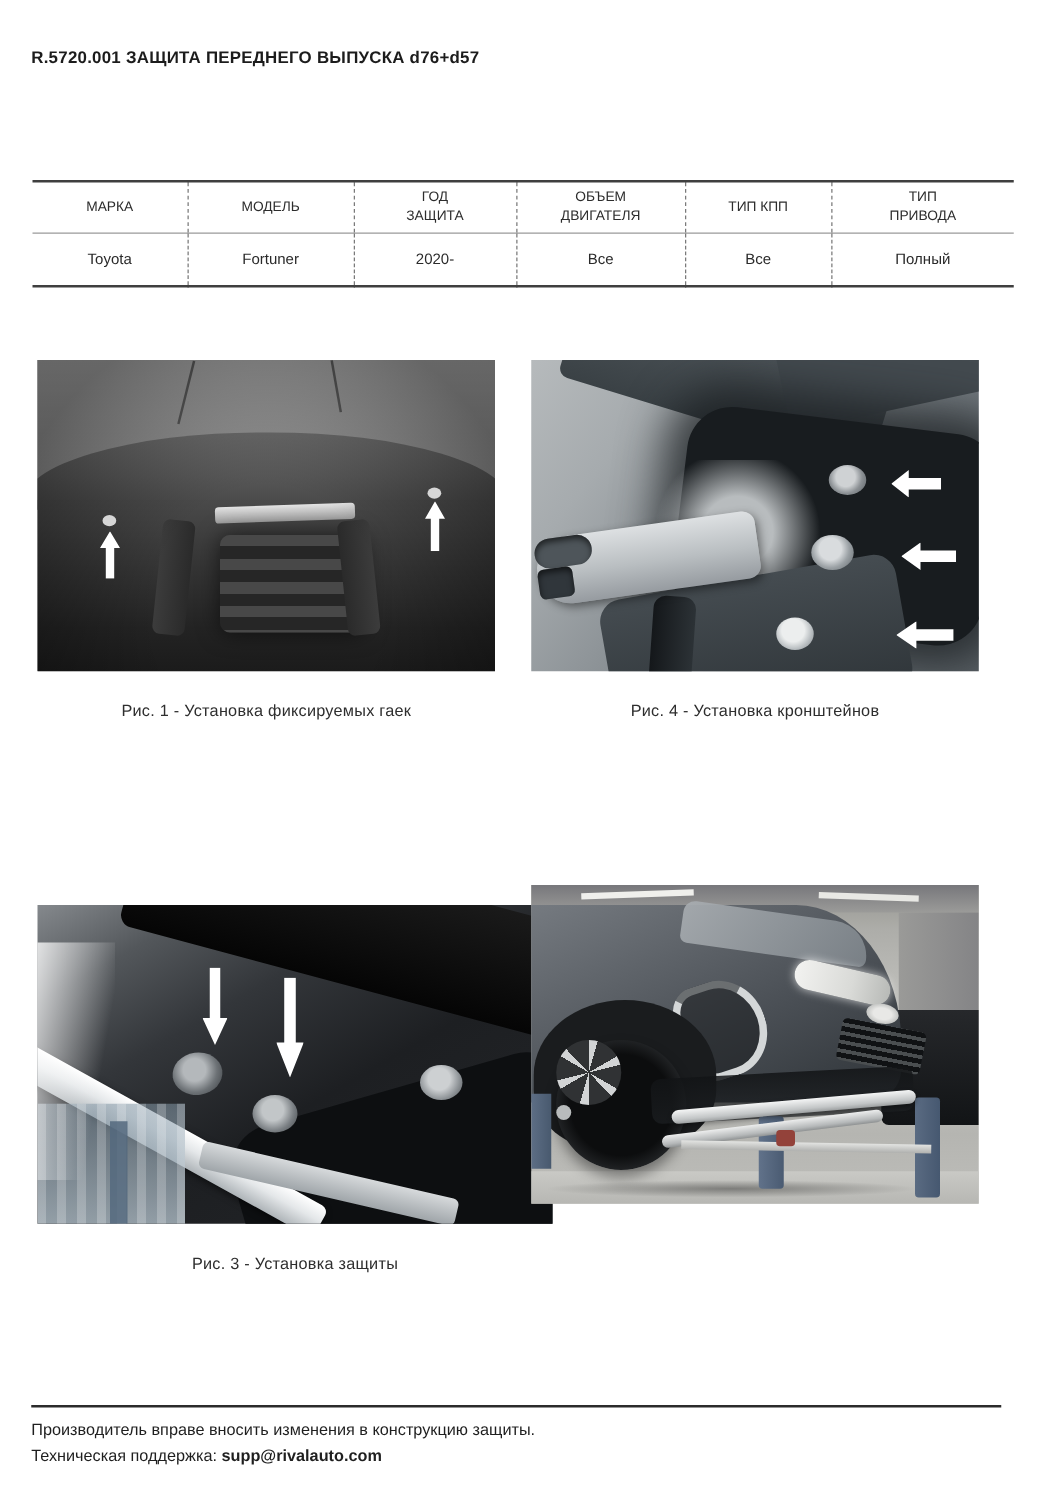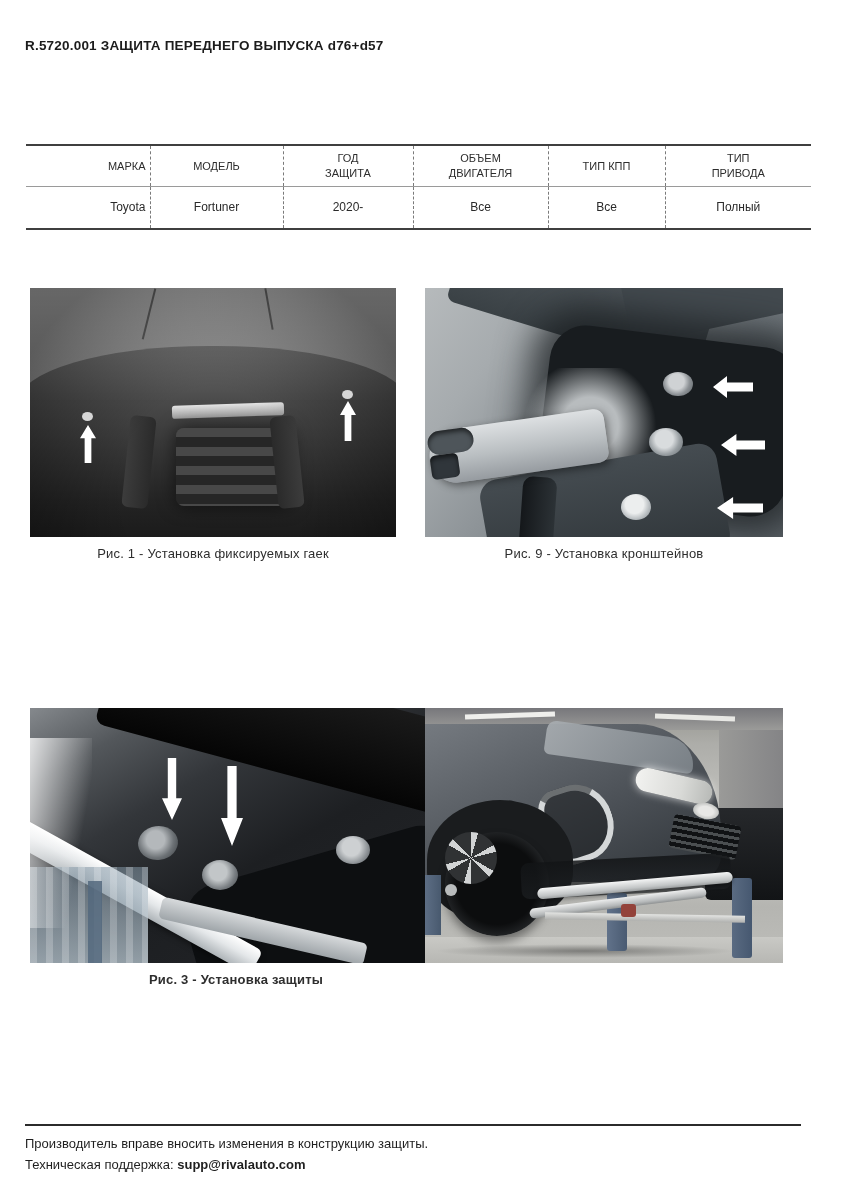--- a/index.html
+++ b/index.html
@@ -15,36 +15,36 @@
   
   table.spec-table {
     position:absolute; left:26px; top:144px; width:785px;
     border-collapse:collapse; table-layout:fixed;
     border-top:2px solid #3f3f3f; border-bottom:2px solid #3f3f3f;
   }
   .spec-table th, .spec-table td {
     text-align:center; vertical-align:middle; padding:0 4px;
     border-left:1px dashed #7a7a7a;
   }
-  .spec-table th:first-child, .spec-table td:first-child { border-left:none;text-align:right; }
+  .spec-table th:first-child, .spec-table td:first-child { border-left:none; }
   .spec-table thead tr { height:41px; }
   .spec-table tbody tr { height:43px; }
   .spec-table thead { border-bottom:1px solid #9a9a9a; }
   .spec-table th { font-size:11px; font-weight:normal; color:#2d2d2d; white-space:pre-line; line-height:1.3; }
   .spec-table td { font-size:12px; color:#2a2a2a; }
 
   
   .fig { position:absolute; margin:0; }
   .photo { position:relative; overflow:hidden; }
   .photo > div { position:absolute; }
-  .cap { display:block; text-align:center; font-size:13px; color:#2e2e2e; margin-top:9px; letter-spacing:.2px; }
+  .cap { display:block; text-align:center; font-size:13px; color:#2e2e2e; margin-top:24px; letter-spacing:.2px; }
 
   .fig1 { left:30px;  top:288px; width:366px; }
   .fig2 { left:425px; top:288px; width:358px; }
-  .fig3 { left:30px;  top:708px; width:412px;font-weight:bold; }
+  .fig3 { left:30px;  top:724px; width:412px; }
   .fig4 { left:425px; top:708px; width:358px; }
   .fig1 .photo, .fig2 .photo { height:249px; }
   .fig3 .photo, .fig4 .photo { height:255px; }
 
   
   .arrow { position:absolute; background:#ffffff; filter:drop-shadow(0 0 1px rgba(0,0,0,.45)); z-index:9; }
   .arr-up   { clip-path:polygon(50% 0%, 100% 35%, 71% 35%, 71% 100%, 29% 100%, 29% 35%, 0% 35%); }
   .arr-down { clip-path:polygon(50% 100%, 100% 65%, 71% 65%, 71% 0%, 29% 0%, 29% 65%, 0% 65%); }
   .arr-left { clip-path:polygon(0% 50%, 35% 0%, 35% 29%, 100% 29%, 100% 71%, 35% 71%, 35% 100%); }
 
@@ -200,21 +200,21 @@
         <div class="p2-hole-oblong"></div>
         <div class="p2-hole-square"></div>
       </div>
       <div class="p2-bolt1"></div>
       <div class="p2-bolt2"></div>
       <div class="p2-bolt3"></div>
       <div class="arrow arr-left" style="left:288px;top:88px;width:40px;height:22px"></div>
       <div class="arrow arr-left" style="left:296px;top:146px;width:44px;height:22px"></div>
       <div class="arrow arr-left" style="left:292px;top:209px;width:46px;height:22px"></div>
     </div>
-    <figcaption class="cap">Рис. 9 - Установка кронштейнов</figcaption>
+    <figcaption class="cap">Рис. 4 - Установка кронштейнов</figcaption>
   </figure>
 
   <figure class="fig fig3">
     <div class="photo photo3">
       <div class="p3-dark-low"></div>
       <div class="p3-tube-black"></div>
       <div class="p3-white-main"></div>
       <div class="p3-white-second"></div>
       <div class="p3-floor"></div>
       <div class="p3-post-blue"></div>

